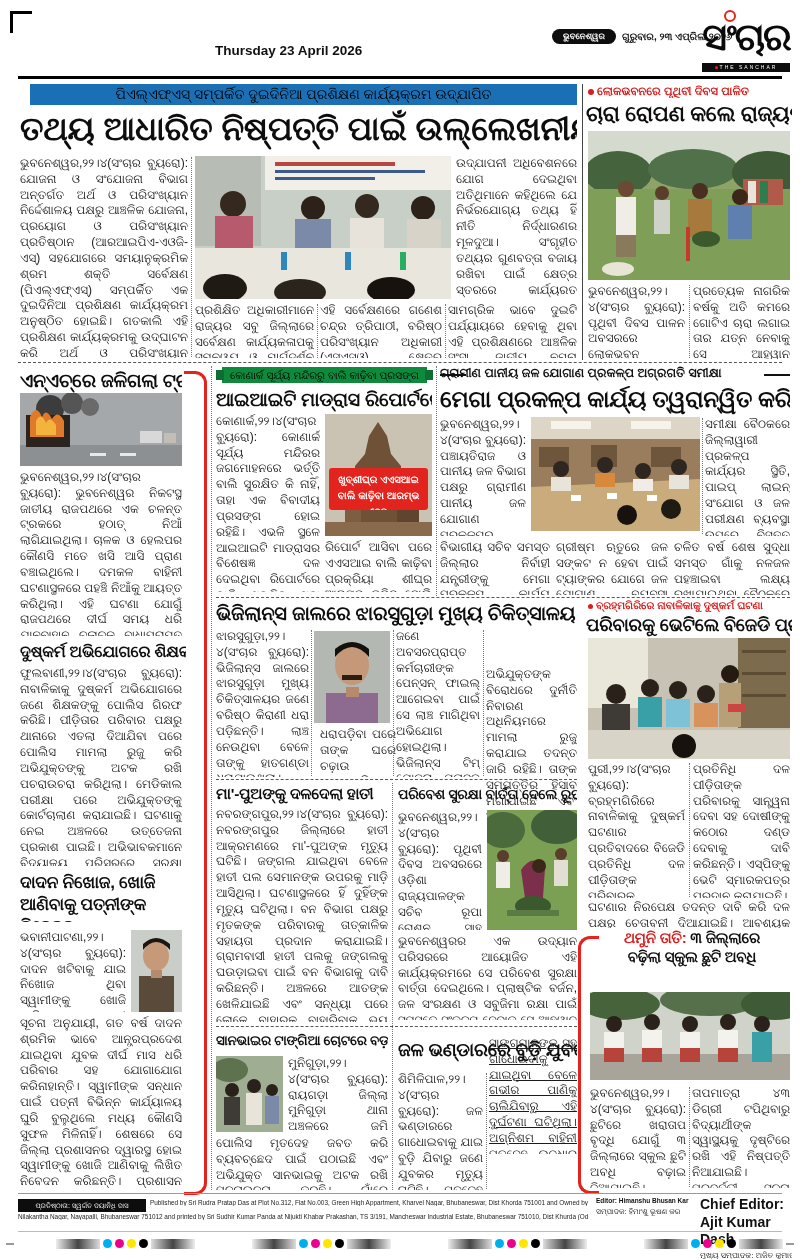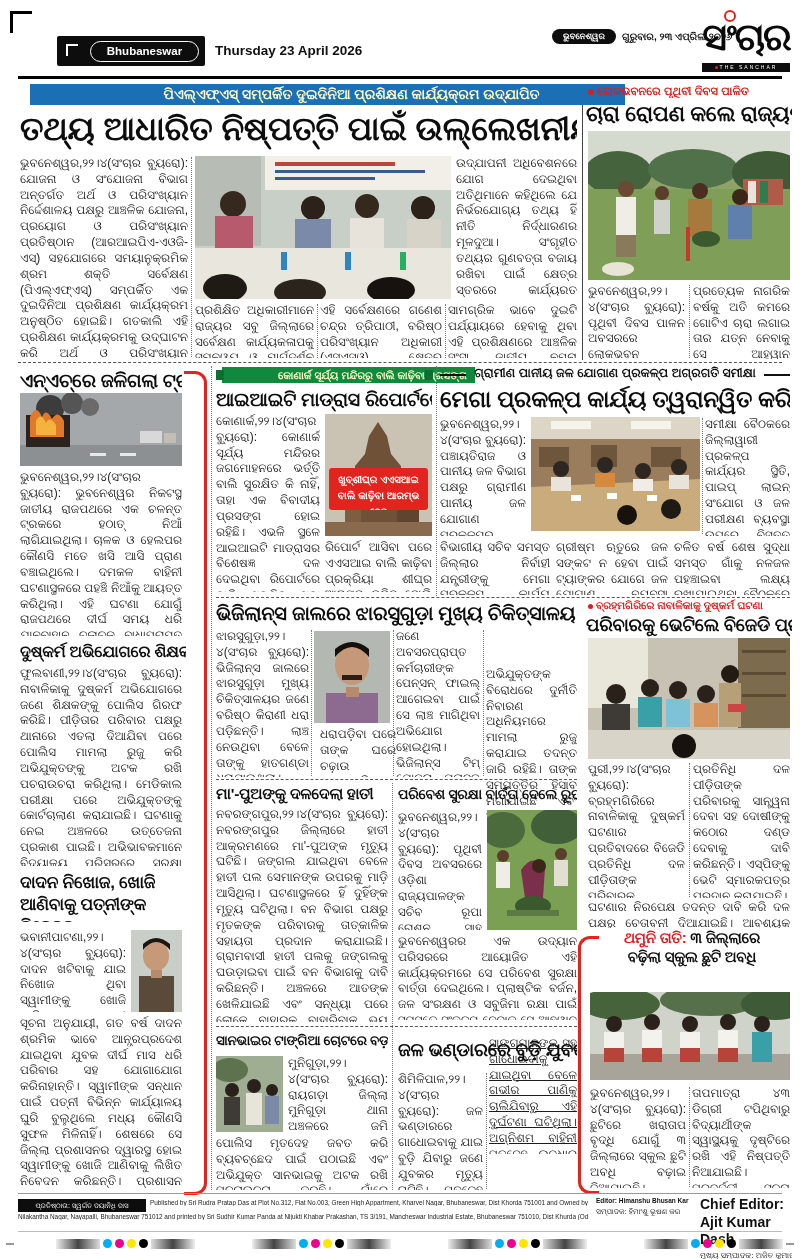--- a/index.html
+++ b/index.html
@@ -2,44 +2,37 @@
 <html><head>
 <meta charset="utf-8">
 <style>
   html,body{margin:0;padding:0;background:#e8e8e8;}
   #paper{position:relative;width:800px;height:1259px;background:#fff;margin:0 auto;overflow:hidden;
          font-family:"Liberation Sans","DejaVu Sans",sans-serif;color:#111;}
   .abs{position:absolute;}
   .hl{font-weight:800;color:#0d0d0d;white-space:nowrap;overflow:hidden;letter-spacing:-0.3px;}
   .hl2{font-weight:800;color:#0d0d0d;overflow:hidden;letter-spacing:-0.3px;line-height:1.28;}
   .b{font-size:12px;line-height:1.32;text-align:justify;overflow:hidden;color:#1c1c1c;word-break:break-word;}
-  .kickbar{color:#fef9c3;font-weight:700;text-align:center;overflow:hidden;white-space:nowrap;padding-left:48px;}
+  .kickbar{color:#000000;font-weight:400;text-align:center;overflow:hidden;white-space:nowrap;}
   .redk{color:#d6201f;font-weight:700;white-space:nowrap;overflow:hidden;}
   .vline{width:1px;background:#444;}
   .vdot{width:0;border-left:1px dotted #777;}
   .hdash{height:0;border-top:1px dashed #555;}
   .photo{overflow:hidden;background:#ccc;}
   .photo svg{display:block;}
   .dot{border-radius:50%;}
 </style>
 </head>
 <body>
 
 <div id="paper">
 
   <div class="abs" style="left:10px;top:11px;width:22px;height:3px;background:#000;"></div>
   <div class="abs" style="left:10px;top:11px;width:3px;height:22px;background:#000;"></div>
 
-  <div class="abs" style="left:57px;top:36px;width:148px;height:30px;background:#0d0d0d;border-radius:2px;">
-    <div class="abs" style="left:9px;top:8px;width:12px;height:2px;background:#fff;"></div>
-    <div class="abs" style="left:9px;top:8px;width:2px;height:12px;background:#fff;"></div>
-    <div class="abs" style="left:33px;top:5px;width:107px;height:19px;border:1.5px solid #fff;border-radius:11px;color:#fff;font-size:11.5px;font-weight:700;text-align:center;line-height:19px;">
-      <span>Bhubaneswar</span>
-    </div>
-  </div>
   <div class="abs" style="left:215px;top:43px;font-size:13.5px;font-weight:700;">Thursday 23 April 2026</div>
 
   <div class="abs" style="left:552px;top:29px;width:64px;height:15px;background:#0d0d0d;border-radius:8px;color:#fff;font-size:8.5px;font-weight:700;text-align:center;line-height:15px;overflow:hidden;">
     <span>ଭୁବନେଶ୍ୱର</span>
   </div>
   <div class="abs" style="left:622px;top:31px;font-size:10px;font-weight:700;white-space:nowrap;">ଗୁରୁବାର, ୨୩ ଏପ୍ରିଲ ୨୦୨୬</div>
 
   <div class="abs" style="left:698px;top:10px;width:96px;height:64px;">
     <div class="abs" style="left:0;top:2px;width:96px;font-size:38px;font-weight:900;line-height:50px;letter-spacing:-2px;color:#0a0a0a;text-align:center;overflow:hidden;">ସଂଚାର</div>
     <div class="abs dot" style="left:26px;top:0;width:8px;height:8px;border:2.5px solid #e3231e;background:#fff;"></div>
@@ -185,21 +178,21 @@
         <rect x="34" y="76" width="40" height="3" fill="#4a3524"></rect>
         <rect x="32" y="92" width="44" height="3" fill="#4a3524"></rect>
     </svg>
   </div>
   <div class="abs" style="left:329px;top:468px;width:99px;height:42px;background:#e3231e;border-radius:3px;color:#fff;font-size:10px;font-weight:700;text-align:center;line-height:1.6;overflow:hidden;padding-top:4px;box-sizing:border-box;">
     <span>ଖୁବ୍‌ଶୀଘ୍ର ଏଏସଆଇ ବାଲି କାଢ଼ିବା ଆରମ୍ଭ ହେବ</span>
   </div>
   <div class="abs b" style="left:325px;top:540px;width:107px;height:52px;">ରିପୋର୍ଟ ଆସିବା ପରେ ଏଏସଆଇ ବାଲି କାଢ଼ିବା ପ୍ରକ୍ରିୟା ଶୀଘ୍ର ଆରମ୍ଭ କରିବ ବୋଲି ସୂଚନା ମିଳିଛି।</div>
   <div class="abs vdot" style="left:436px;top:366px;height:230px;"></div>
 
-  <div class="abs" style="left:440px;top:366px;width:350px;height:16px;text-align:center;font-size:12.5px;font-weight:700;overflow:hidden;white-space:nowrap;">
+  <div class="abs" style="left:440px;top:366px;width:350px;height:16px;font-size:12.5px;font-weight:700;overflow:hidden;white-space:nowrap;">
     <span>ଗ୍ରାମୀଣ ପାନୀୟ ଜଳ ଯୋଗାଣ ପ୍ରକଳ୍ପ ଅଗ୍ରଗତି ସମୀକ୍ଷା</span>
   </div>
   <div class="abs" style="left:440px;top:374px;width:26px;height:2px;background:#111;"></div>
   <div class="abs" style="left:764px;top:374px;width:26px;height:2px;background:#111;"></div>
   <div class="abs hl" style="left:440px;top:383px;width:350px;font-size:23px;line-height:32px;text-align:center;">ମେଗା ପ୍ରକଳ୍ପ କାର୍ଯ୍ୟ ତ୍ୱରାନ୍ୱିତ କରିବାକୁ ନିର୍ଦ୍ଦେଶ</div>
   <div class="abs b" style="left:440px;top:417px;width:86px;height:119px;">ଭୁବନେଶ୍ୱର,୨୨।୪(ସଂଚାର ବ୍ୟୁରୋ): ପଞ୍ଚାୟତିରାଜ ଓ ପାନୀୟ ଜଳ ବିଭାଗ ପକ୍ଷରୁ ଗ୍ରାମୀଣ ପାନୀୟ ଜଳ ଯୋଗାଣ ପ୍ରକଳ୍ପର ଅଗ୍ରଗତି ସମୀକ୍ଷା କରାଯାଇଛି।</div>
   <div class="abs photo" style="left:531px;top:417px;width:169px;height:114px;">
     <svg width="169" height="114" viewBox="0 0 169 114">
       <rect width="169" height="114" fill="#9a7d5c"></rect>
       <rect x="0" y="0" width="169" height="22" fill="#ddd5c6"></rect>

